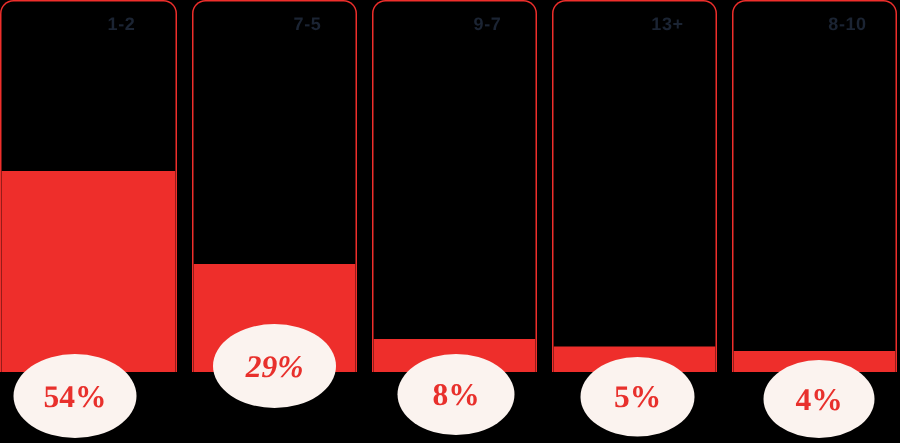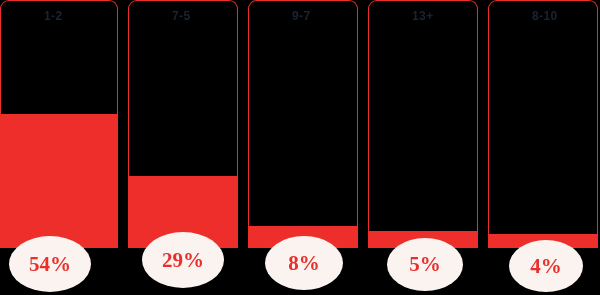--- a/index.html
+++ b/index.html
@@ -36,20 +36,21 @@
     left: 0;
     right: 0;
     bottom: 0;
     background: #EE2E2B;
   }
   .bar-label {
     position: absolute;
     left: 0;
     right: 0;
     top: 9px;
+    text-align: center;
     font-size: 12px;
     font-weight: 700;
     letter-spacing: 0.4px;
     color: #1b2433;
     font-family: "Liberation Sans", sans-serif;
     pointer-events: none;
     padding-left: 44px;
   }
   .badge {
     position: absolute;
@@ -81,21 +82,21 @@
     <div class="badge" style="left:9px; top:236px; width:82px; height:56px;">
       <span class="badge-text">54%</span>
     </div>
   </div>
 
   <div class="bar-group" style="left:128px; width:110px;">
     <div class="bar-outline" style="width:110px; height:248px;">
       <div class="bar-fill" style="height:72px;"></div>
     </div>
     <div class="bar-label">7-5</div>
-    <div class="badge" style="left:14px; top:232px; width:82px; height:56px;">
+    <div class="badge" style="left:14px; top:216px; width:82px; height:56px;font-style:italic;">
       <span class="badge-text">29%</span>
     </div>
   </div>
 
   <div class="bar-group" style="left:248px; width:110px;">
     <div class="bar-outline" style="width:110px; height:248px;">
       <div class="bar-fill" style="height:22px;"></div>
     </div>
     <div class="bar-label">9-7</div>
     <div class="badge" style="left:17px; top:236px; width:78px; height:54px;">

